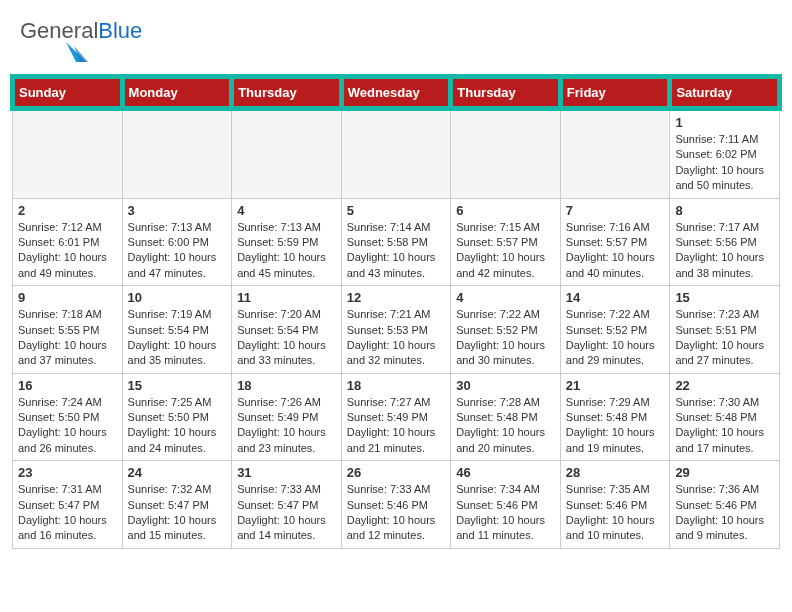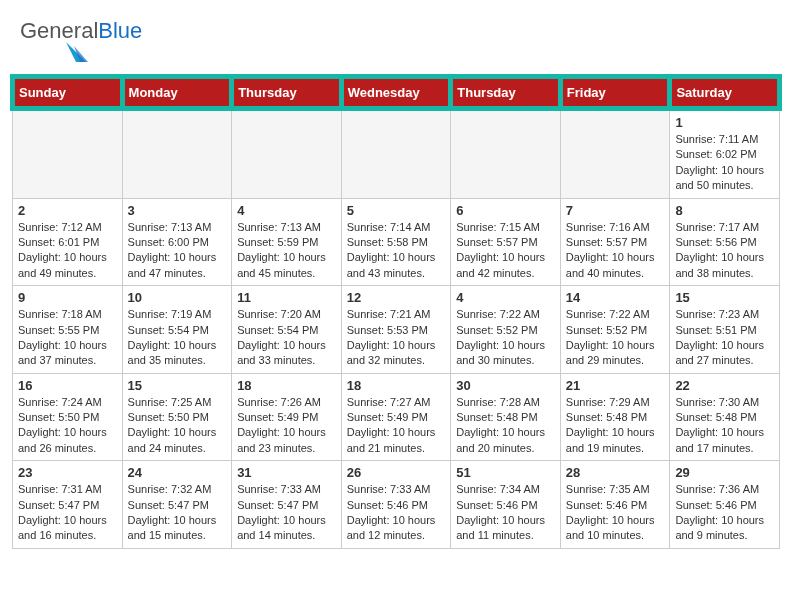--- a/index.html
+++ b/index.html
@@ -233,21 +233,21 @@
         </td>
         <td>
           <span class="day-number">31</span>
           <div class="day-info">Sunrise: 7:33 AM<br>Sunset: 5:47 PM<br>Daylight: 10 hours<br>and 14 minutes.</div>
         </td>
         <td>
           <span class="day-number">26</span>
           <div class="day-info">Sunrise: 7:33 AM<br>Sunset: 5:46 PM<br>Daylight: 10 hours<br>and 12 minutes.</div>
         </td>
         <td>
-          <span class="day-number">51</span>
+          <span class="day-number">46</span>
           <div class="day-info">Sunrise: 7:34 AM<br>Sunset: 5:46 PM<br>Daylight: 10 hours<br>and 11 minutes.</div>
         </td>
         <td>
           <span class="day-number">28</span>
           <div class="day-info">Sunrise: 7:35 AM<br>Sunset: 5:46 PM<br>Daylight: 10 hours<br>and 10 minutes.</div>
         </td>
         <td>
           <span class="day-number">29</span>
           <div class="day-info">Sunrise: 7:36 AM<br>Sunset: 5:46 PM<br>Daylight: 10 hours<br>and 9 minutes.</div>
         </td>

